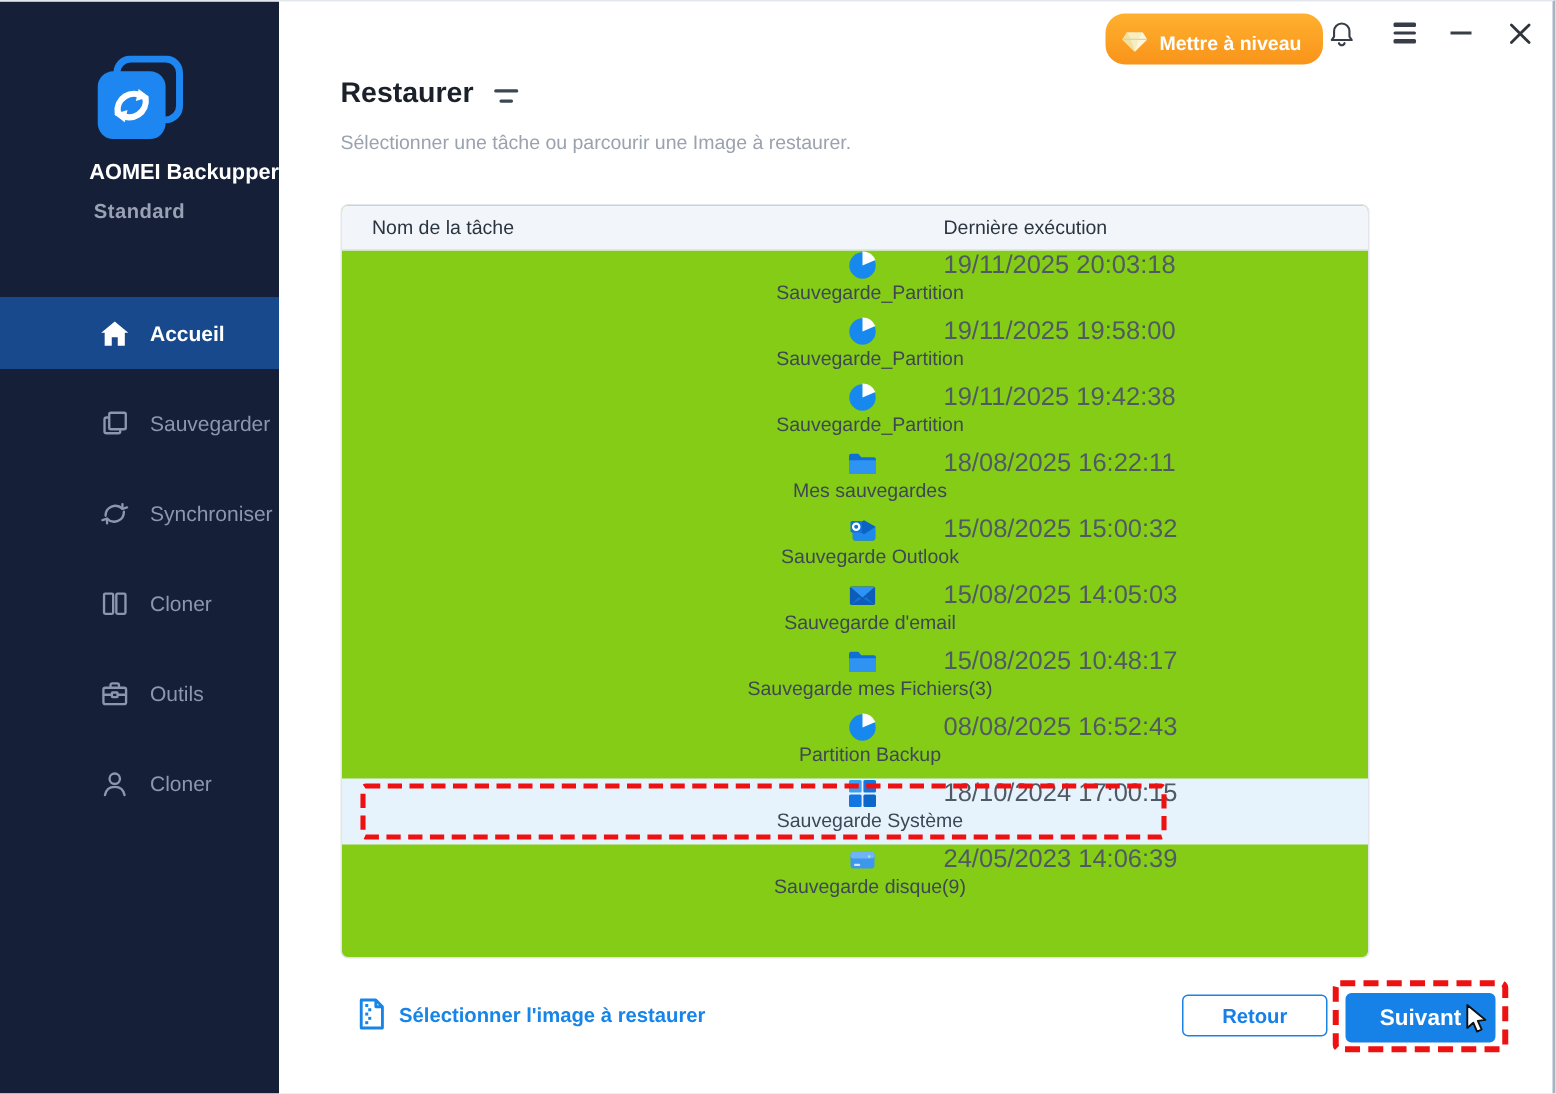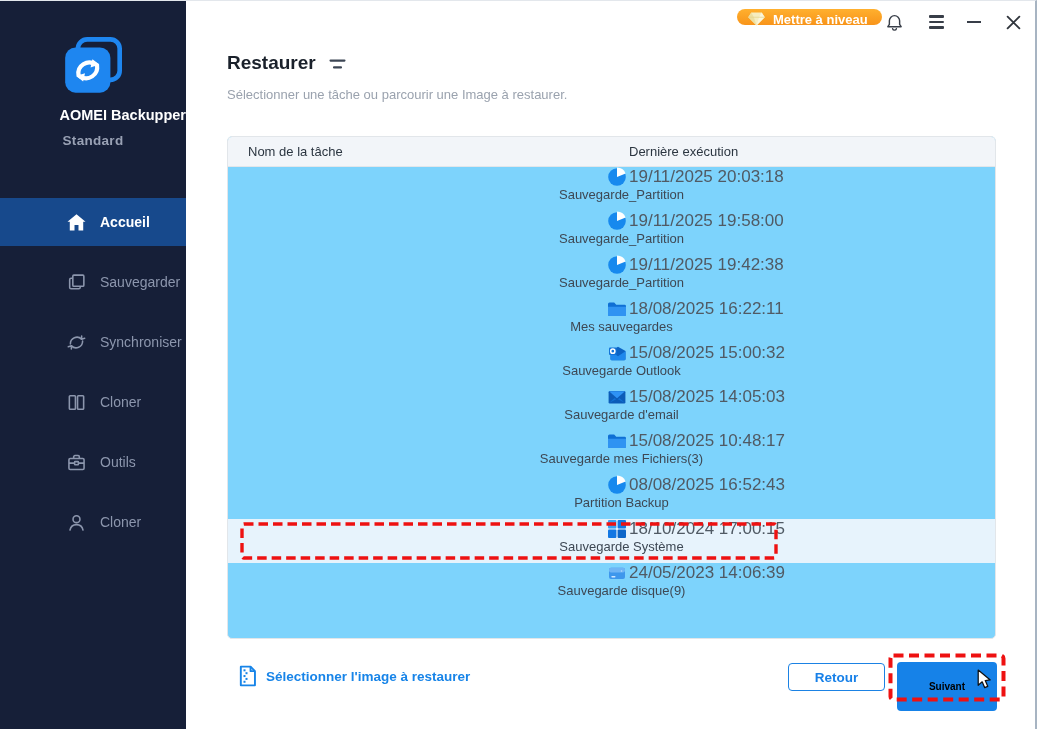--- a/index.html
+++ b/index.html
@@ -20,41 +20,41 @@
   .nav { position:absolute; top:197px; left:0; right:0; }
   .nav-item {
     height:48px; margin-bottom:12px; display:flex; align-items:center;
     padding-left:66px; cursor:pointer; color:#8c96ad; font-size:14px;
   }
   .nav-item .nicon { width:21px; height:21px; margin-right:13px; flex:0 0 21px; display:inline-flex; }
   .nav-item .nicon svg { width:21px; height:21px; }
   .nav-item.active { background:#17498c; color:#ffffff; font-weight:bold; }
   
   .upgrade-btn {
-    position:absolute; left:737px; top:8px; height:16px; padding:4px 14px 0 10px;
+    position:absolute; left:737px; top:8px; height:34px; padding:4px 14px 0 10px;
     background:linear-gradient(#ffb02e,#f8941a); border-radius:13px;
     display:flex; align-items:center; gap:7px; color:#fff; font-size:13px; font-weight:bold;
     border:none; cursor:pointer;
   }
   .titlebar-icon { position:absolute; top:11px; width:20px; height:20px; display:flex; align-items:center; justify-content:center; cursor:pointer; }
   .bell    { left:884px; }
   .menu    { left:926px; flex-direction:column; gap:3px; }
   .menu i  { display:block; width:15px; height:2.6px; background:#383e48; border-radius:1px; }
   .minimize{ left:964px; }
   .minimize i { display:block; width:14px; height:2.2px; background:#383e48; }
   .close   { left:1003px; }
   
   .main { position:absolute; left:186px; top:0; width:849px; height:729px; }
   .page-title-row { position:absolute; left:41px; top:51px; display:flex; align-items:center; gap:13px; }
   .page-title { font-size:19px; font-weight:bold; color:#1a212b; }
   .subtitle { position:absolute; left:41px; top:86px; font-size:13px; color:#9aa2ae; }
   
   .task-table {
-    position:absolute; left:41px; top:135px; width:769px; height:503px;
-    border:1px solid #e2e6ea; border-radius:5px; background:#7dd3fc; overflow:hidden;
+    position:absolute; left:41px; top:135px; width:686px; height:503px;
+    border:1px solid #e2e6ea; border-radius:5px; background:#84cc16; overflow:hidden;
   }
   .thead {
     height:30px; background:#f2f5f9; border-bottom:1px solid #e2e6ea;
     display:flex; align-items:center; position:relative; font-size:13px; color:#2b3540;
   }
   .thead .c1 { padding-left:20px; }
   .thead .c2 { position:absolute; left:401px; }
   .trow { height:44px; position:relative; display:flex; align-items:center; padding-left:20px; cursor:pointer;flex-direction:column; }
   .trow .ticon { width:20px; height:20px; margin-right:10px; display:inline-flex; }
   .trow .ticon svg { width:20px; height:20px; }
@@ -67,23 +67,23 @@
   .select-image-link {
     position:absolute; left:51px; top:663px; display:flex; align-items:center; gap:8px;
     color:#1784e8; font-size:13.5px; font-weight:bold; cursor:pointer;
   }
   .btn-back {
     position:absolute; left:602px; top:662px; width:97px; height:28px;
     background:#fff; border:1px solid #1b82e4; border-radius:4px;
     color:#1780e8; font-size:13.5px; font-weight:bold; font-family:"Liberation Sans",sans-serif; cursor:pointer;
   }
   .btn-next {
-    position:absolute; left:711px; top:661px; width:100px; height:49px;
+    position:absolute; left:711px; top:661px; width:100px; height:33px;
     background:#1682e8; border:none; border-radius:4px;
-    color:#000000; font-size:10px; font-weight:bold; font-family:"Liberation Sans",sans-serif; cursor:pointer;
+    color:#ffffff; font-size:15px; font-weight:bold; font-family:"Liberation Sans",sans-serif; cursor:pointer;
   }
   .next-dashed { position:absolute; left:702px; top:652px; width:118px; height:49px; pointer-events:none; }
   .cursor-arrow { position:absolute; left:791px; top:668px; width:15px; height:21px; pointer-events:none; }
 </style>
 </head>
 <body>
 
 <div class="page">
 
   <div class="sidebar">

